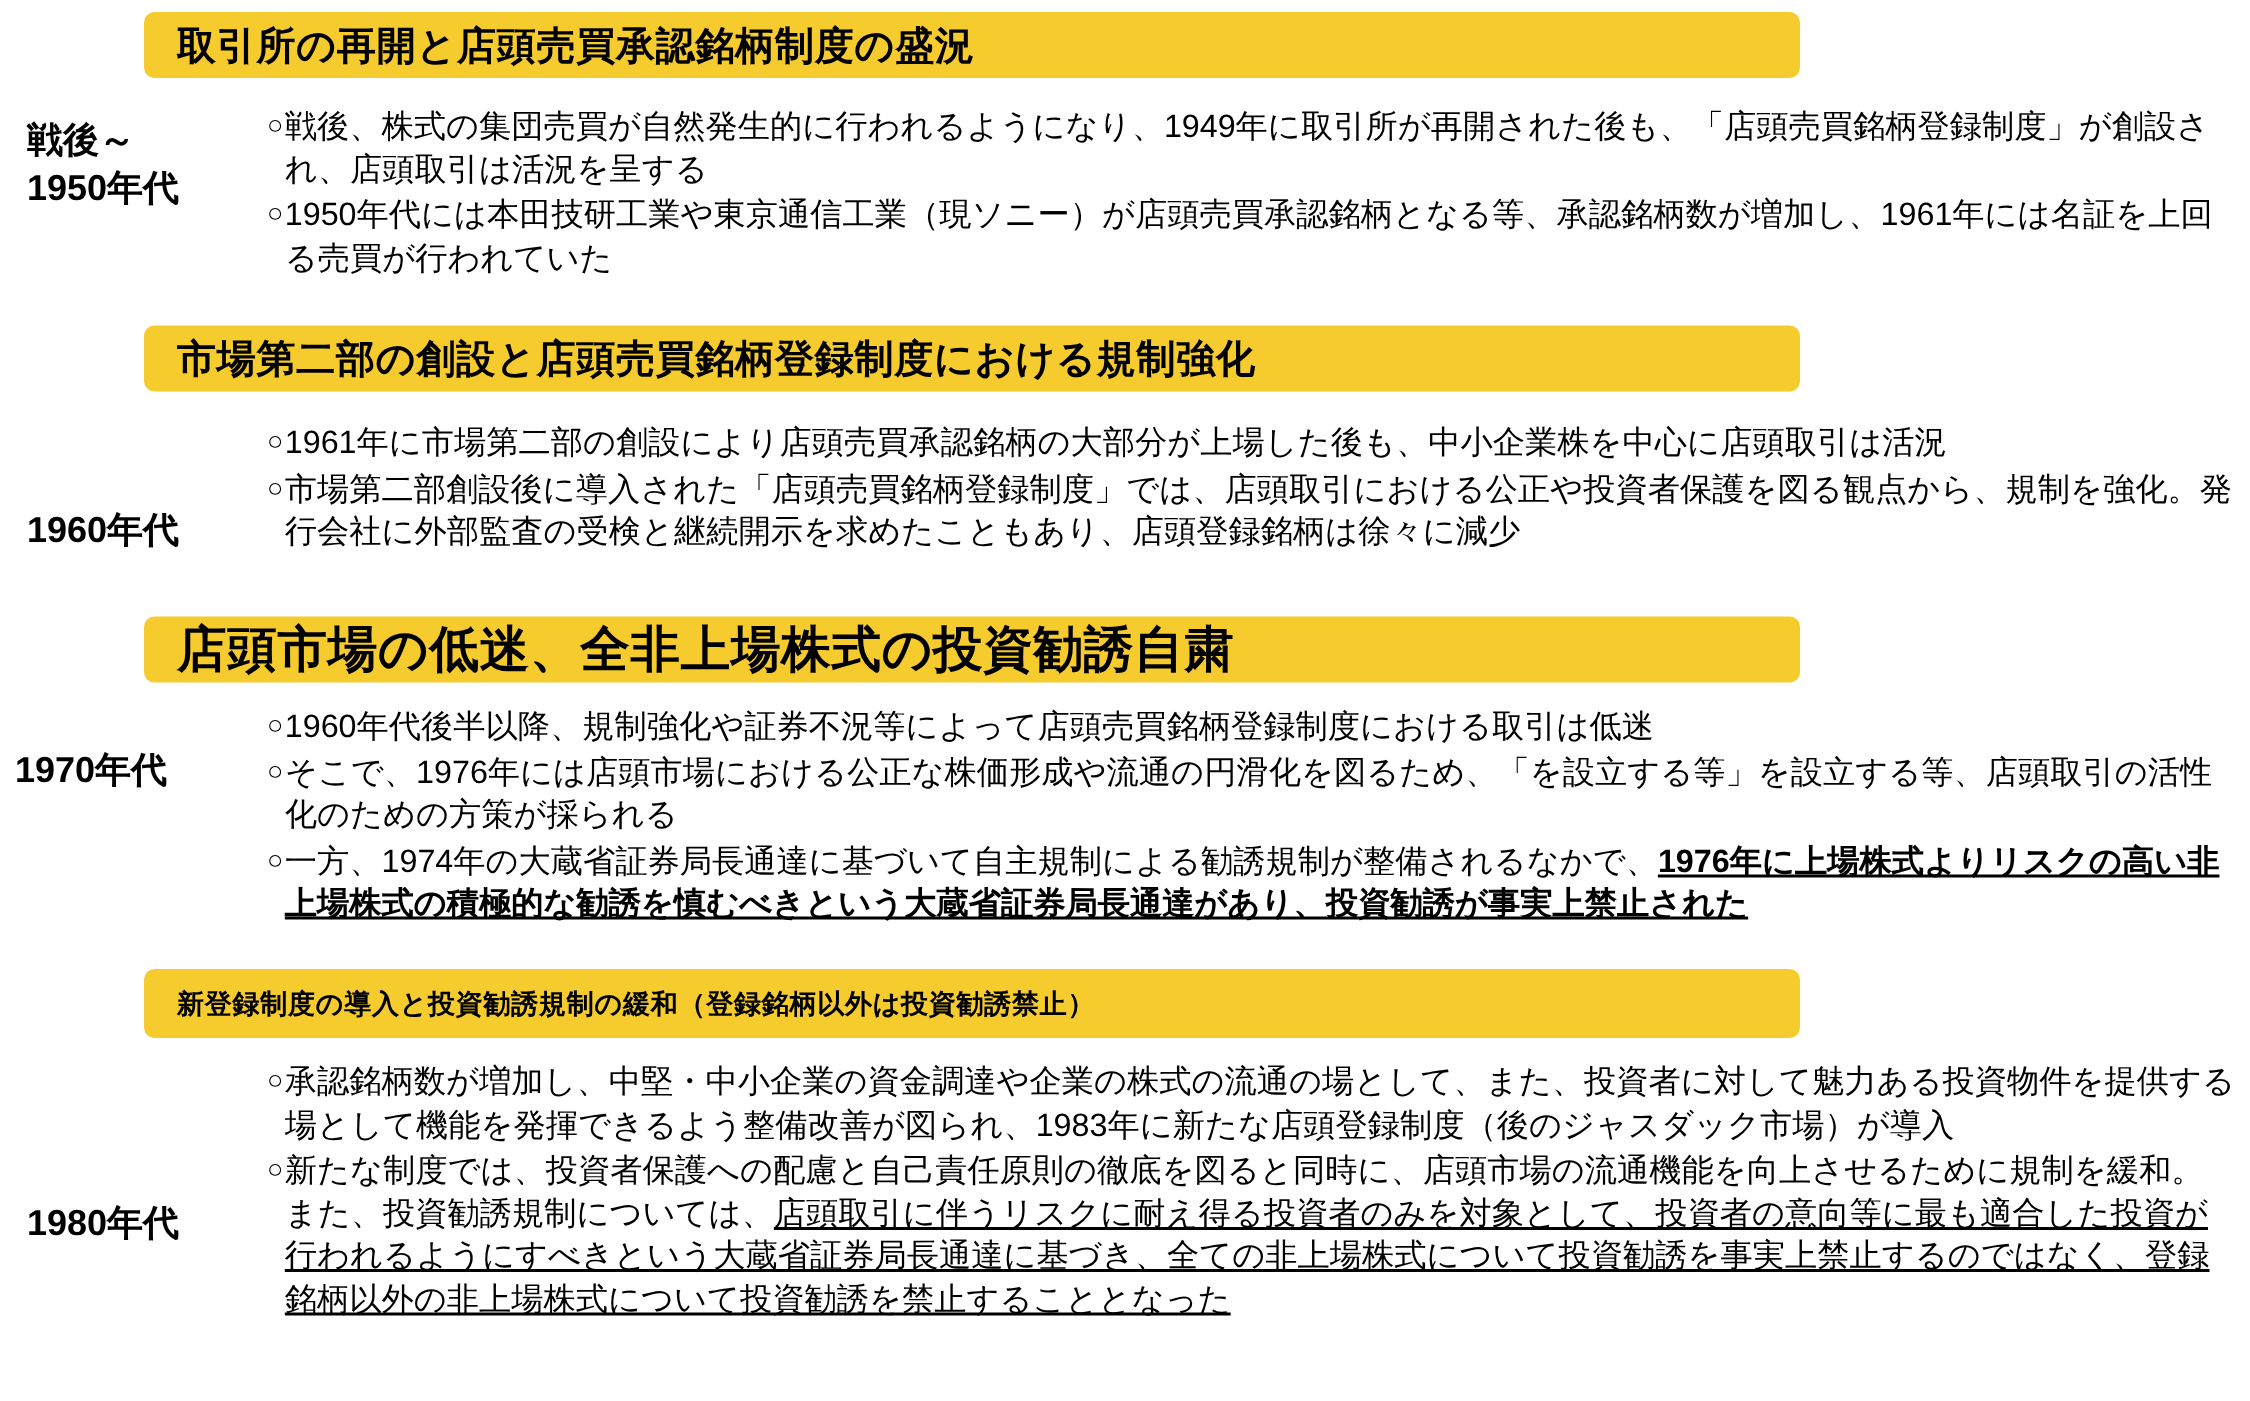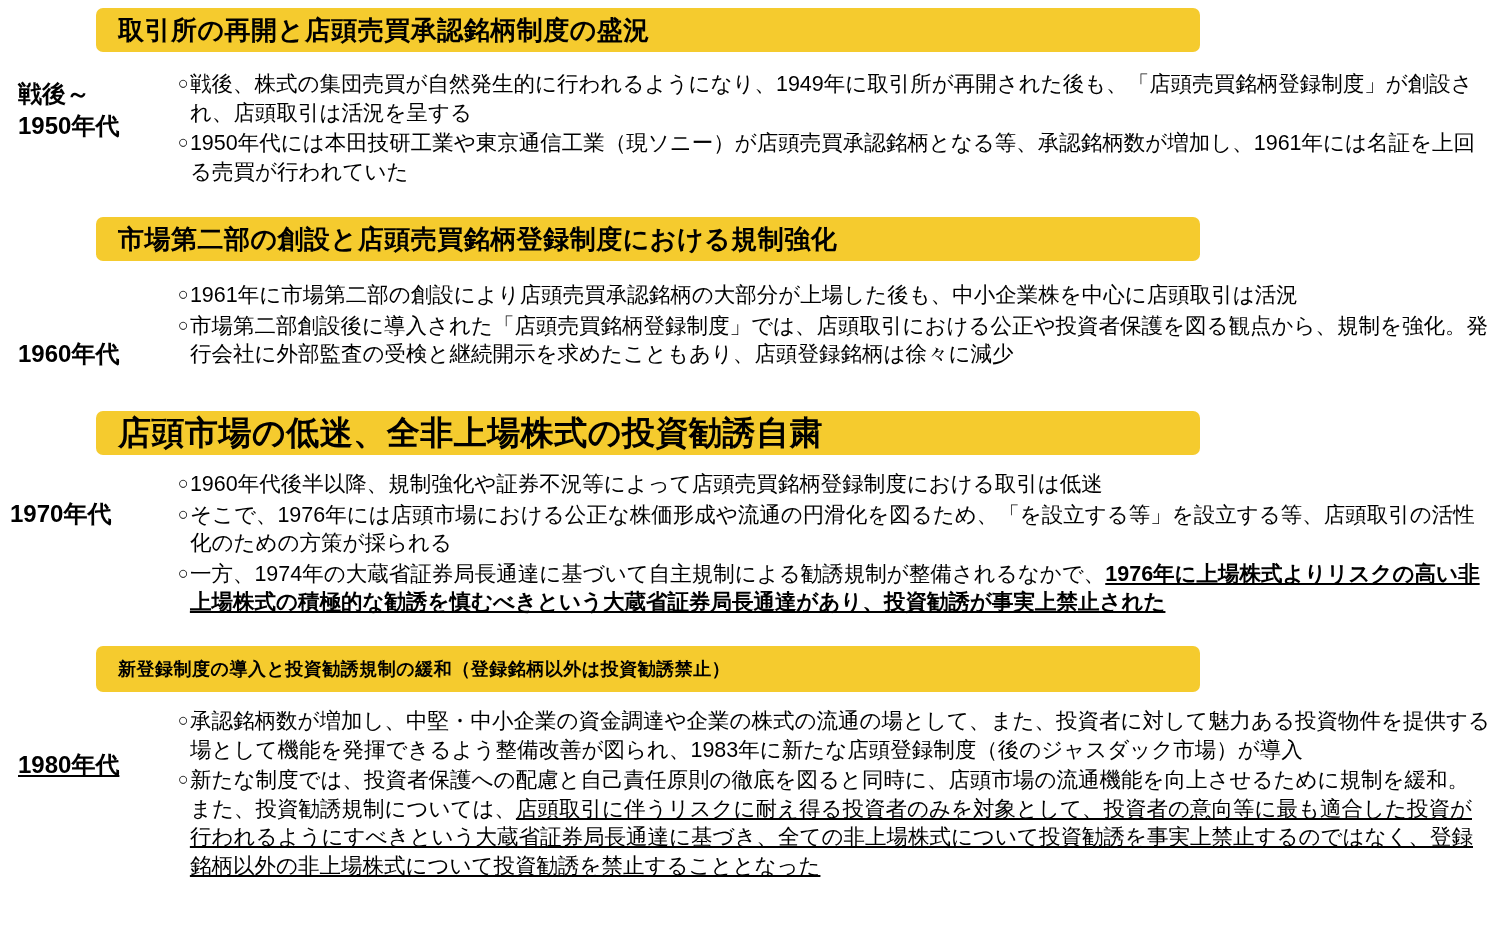--- a/index.html
+++ b/index.html
@@ -81,21 +81,21 @@
   #sec2 .era { left: 18px; top: 293px; margin-top: 45px; }
   #sec2 .bullets { top: 281px; }
 
   
   #sec3 .banner { left: 96px; top: 411px; width: 1104px; height: 44px; font-size: 33px; }
   #sec3 .era { left: 10px; top: 498px; }
   #sec3 .bullets { top: 470px; }
 
   
   #sec4 .banner { left: 96px; top: 646px; width: 1104px; height: 46px; font-size: 18px; }
-  #sec4 .era { left: 18px; top: 749px; text-decoration: underline; }
+  #sec4 .era { left: 18px; top: 800px; }
   #sec4 .bullets { top: 707px; }
 </style>
 </head>
 <body>
 
 <div class="page">
 
   <div class="section" id="sec1">
     <div class="banner">取引所の再開と店頭売買承認銘柄制度の盛況</div>
     <div class="era">戦後～

